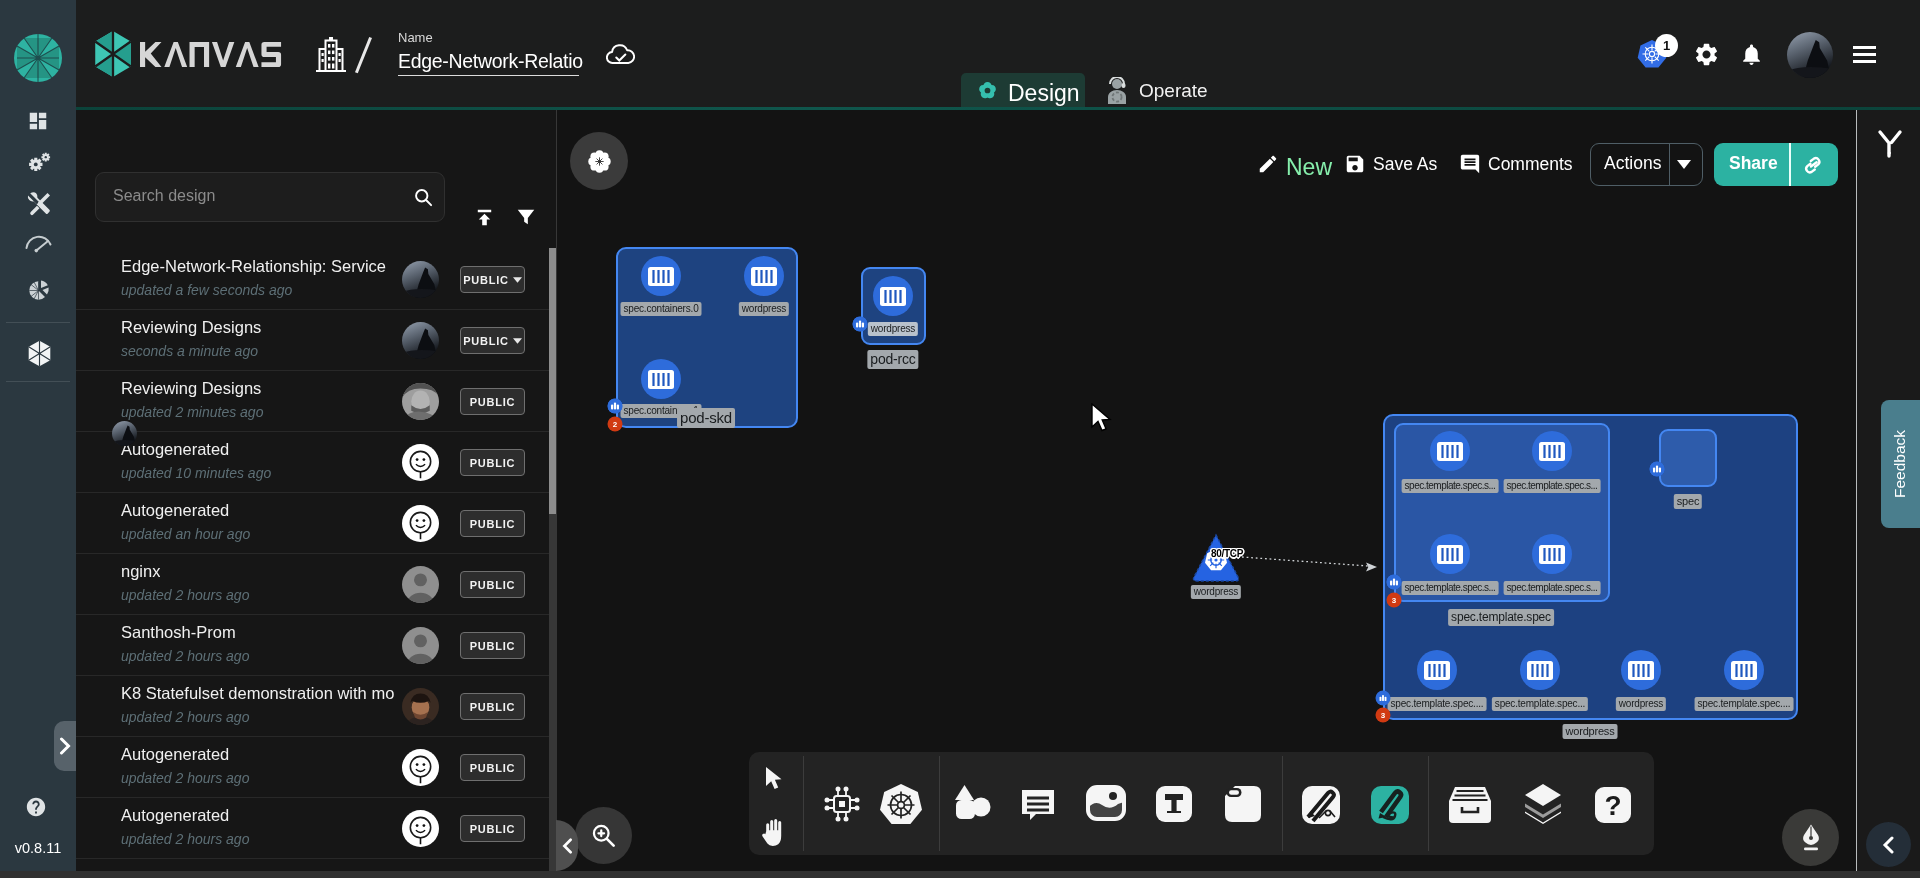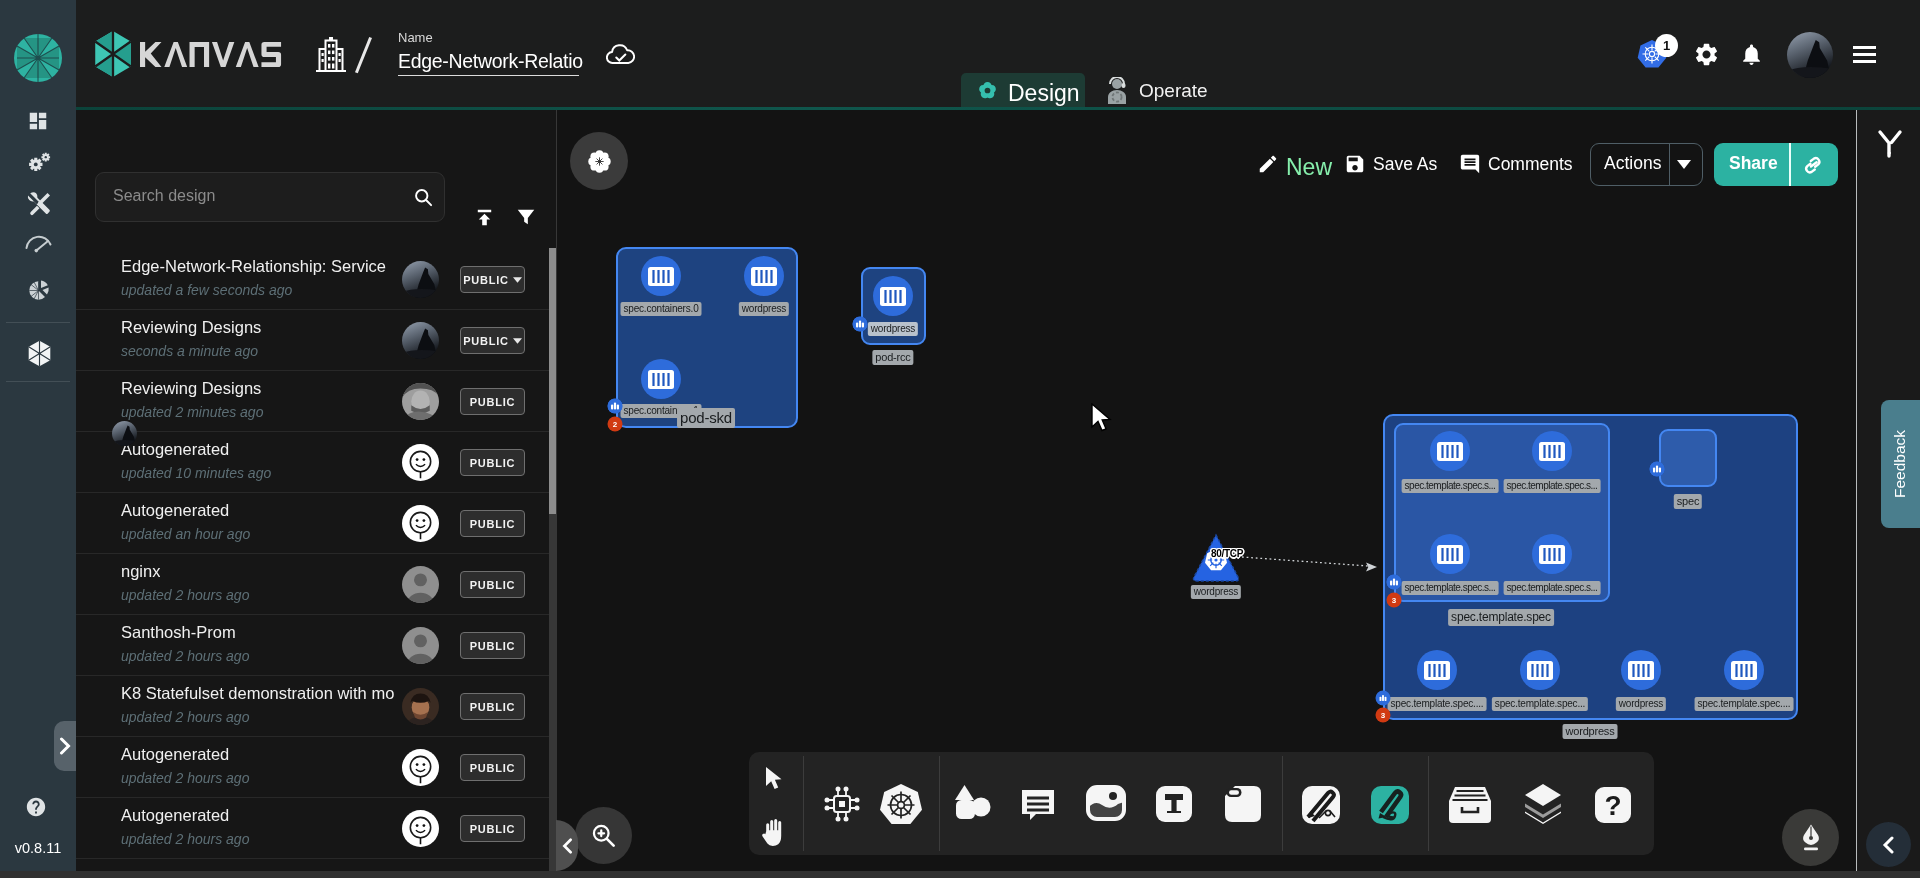--- a/index.html
+++ b/index.html
@@ -430,21 +430,21 @@
         <svg width="26" height="19">
           <use href="#cont"></use>
         </svg>
       </div>
     <span class="chip" style="left:893px;top:322px;background:#b9c2cc">wordpress</span>
     <span class="badge b abs" style="left:860px;top:324px">
         <svg width="15" height="15" viewBox="0 0 15 15">
           <use href="#podg"></use>
         </svg>
       </span>
-    <span class="chip" style="left:893px;top:350px;font-size:11px">pod-rcc</span>
+    <span class="chip" style="left:893px;top:350px;font-size:14px">pod-rcc</span>
 
     <svg class="abs" style="left:1190px;top:532px;z-index:5" width="52" height="52" viewBox="0 0 52 52">
       <path d="M26 3 L48 45 Q50 49 45 49 L7 49 Q2 49 4 45 Z" fill="#2563e2" stroke="#1a47a0" stroke-width="1.5" stroke-dasharray="3 2"></path>
       <g transform="translate(15,17)">
           <path d="M11 0 L19.8 4.2 L22 13.7 L15.9 21.3 H6.1 L0 13.7 L2.2 4.2 Z" fill="#fff"></path>
           <circle cx="11" cy="11" r="5.2" fill="none" stroke="#2563e2" stroke-width="1.5"></circle>
           <circle cx="11" cy="11" r="1.6" fill="#2563e2"></circle>
           <g stroke="#2563e2" stroke-width="1.2">
             <path d="M11 2.8 v4.4 M11 14.8 v4.4 M2.8 11 h4.4 M14.8 11 h4.4 M5.2 5.2 l3.1 3.1 M13.7 13.7 l3.1 3.1 M5.2 16.8 l3.1-3.1 M13.7 8.3 l3.1-3.1"></path>
           </g>

